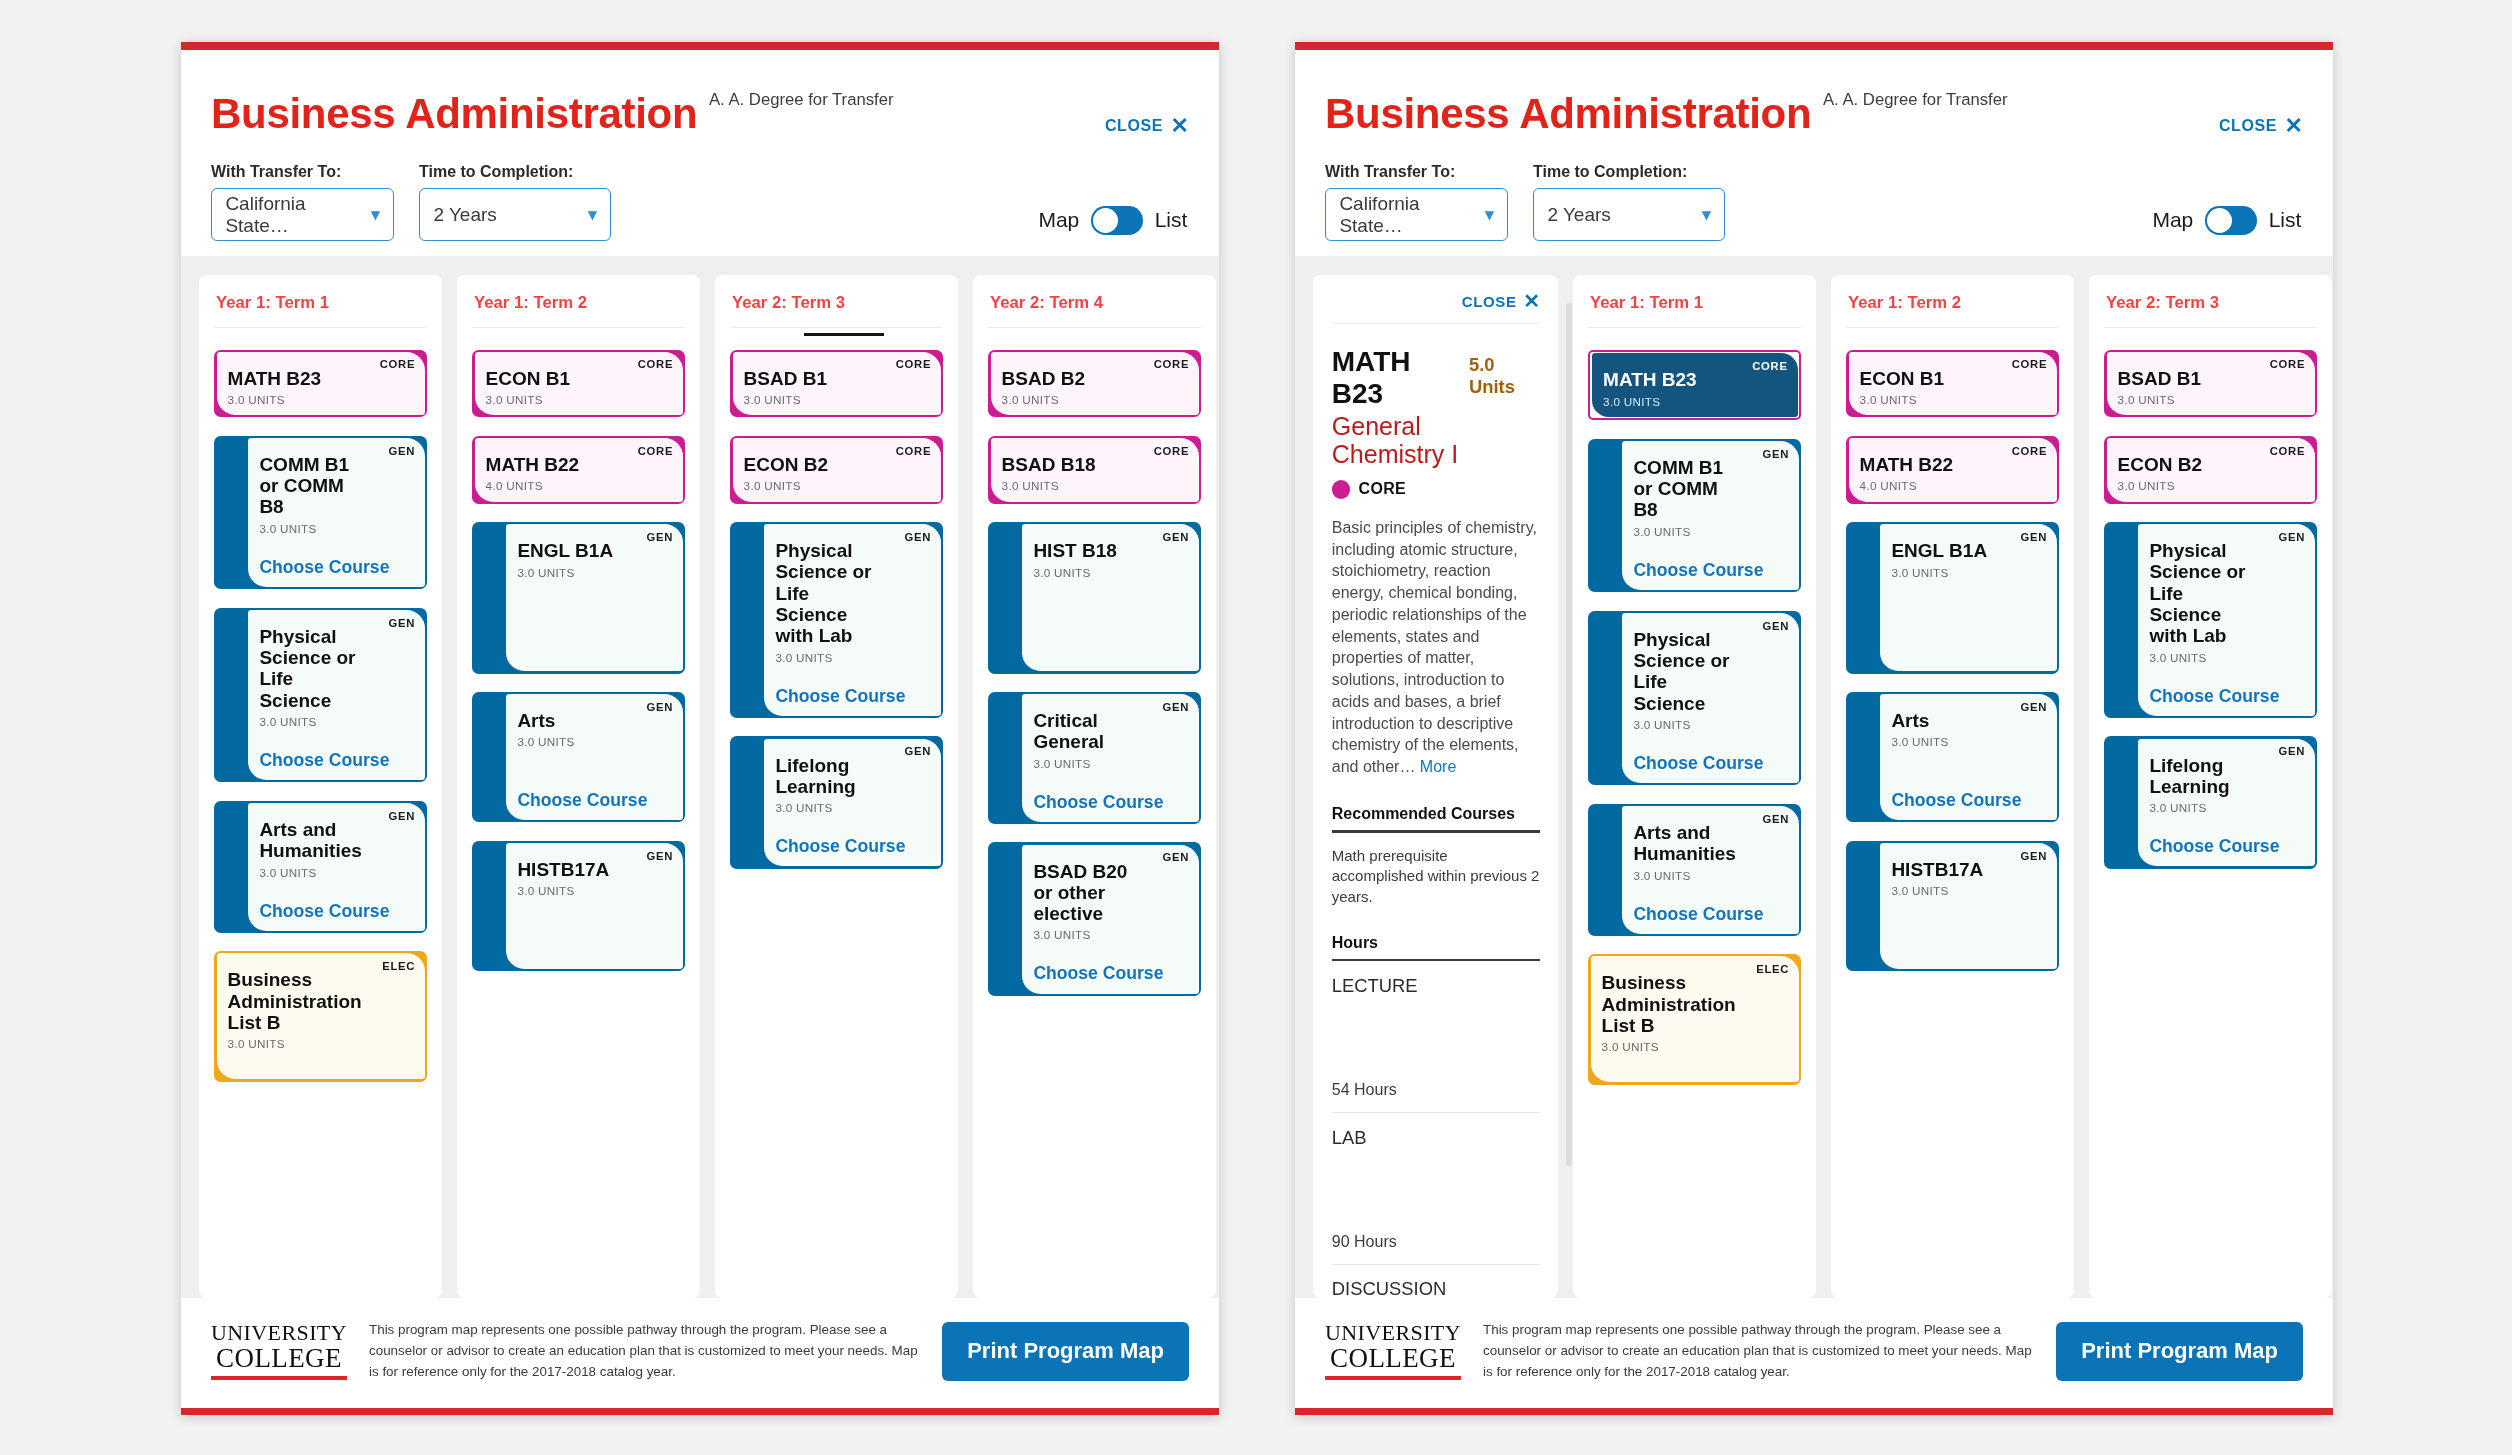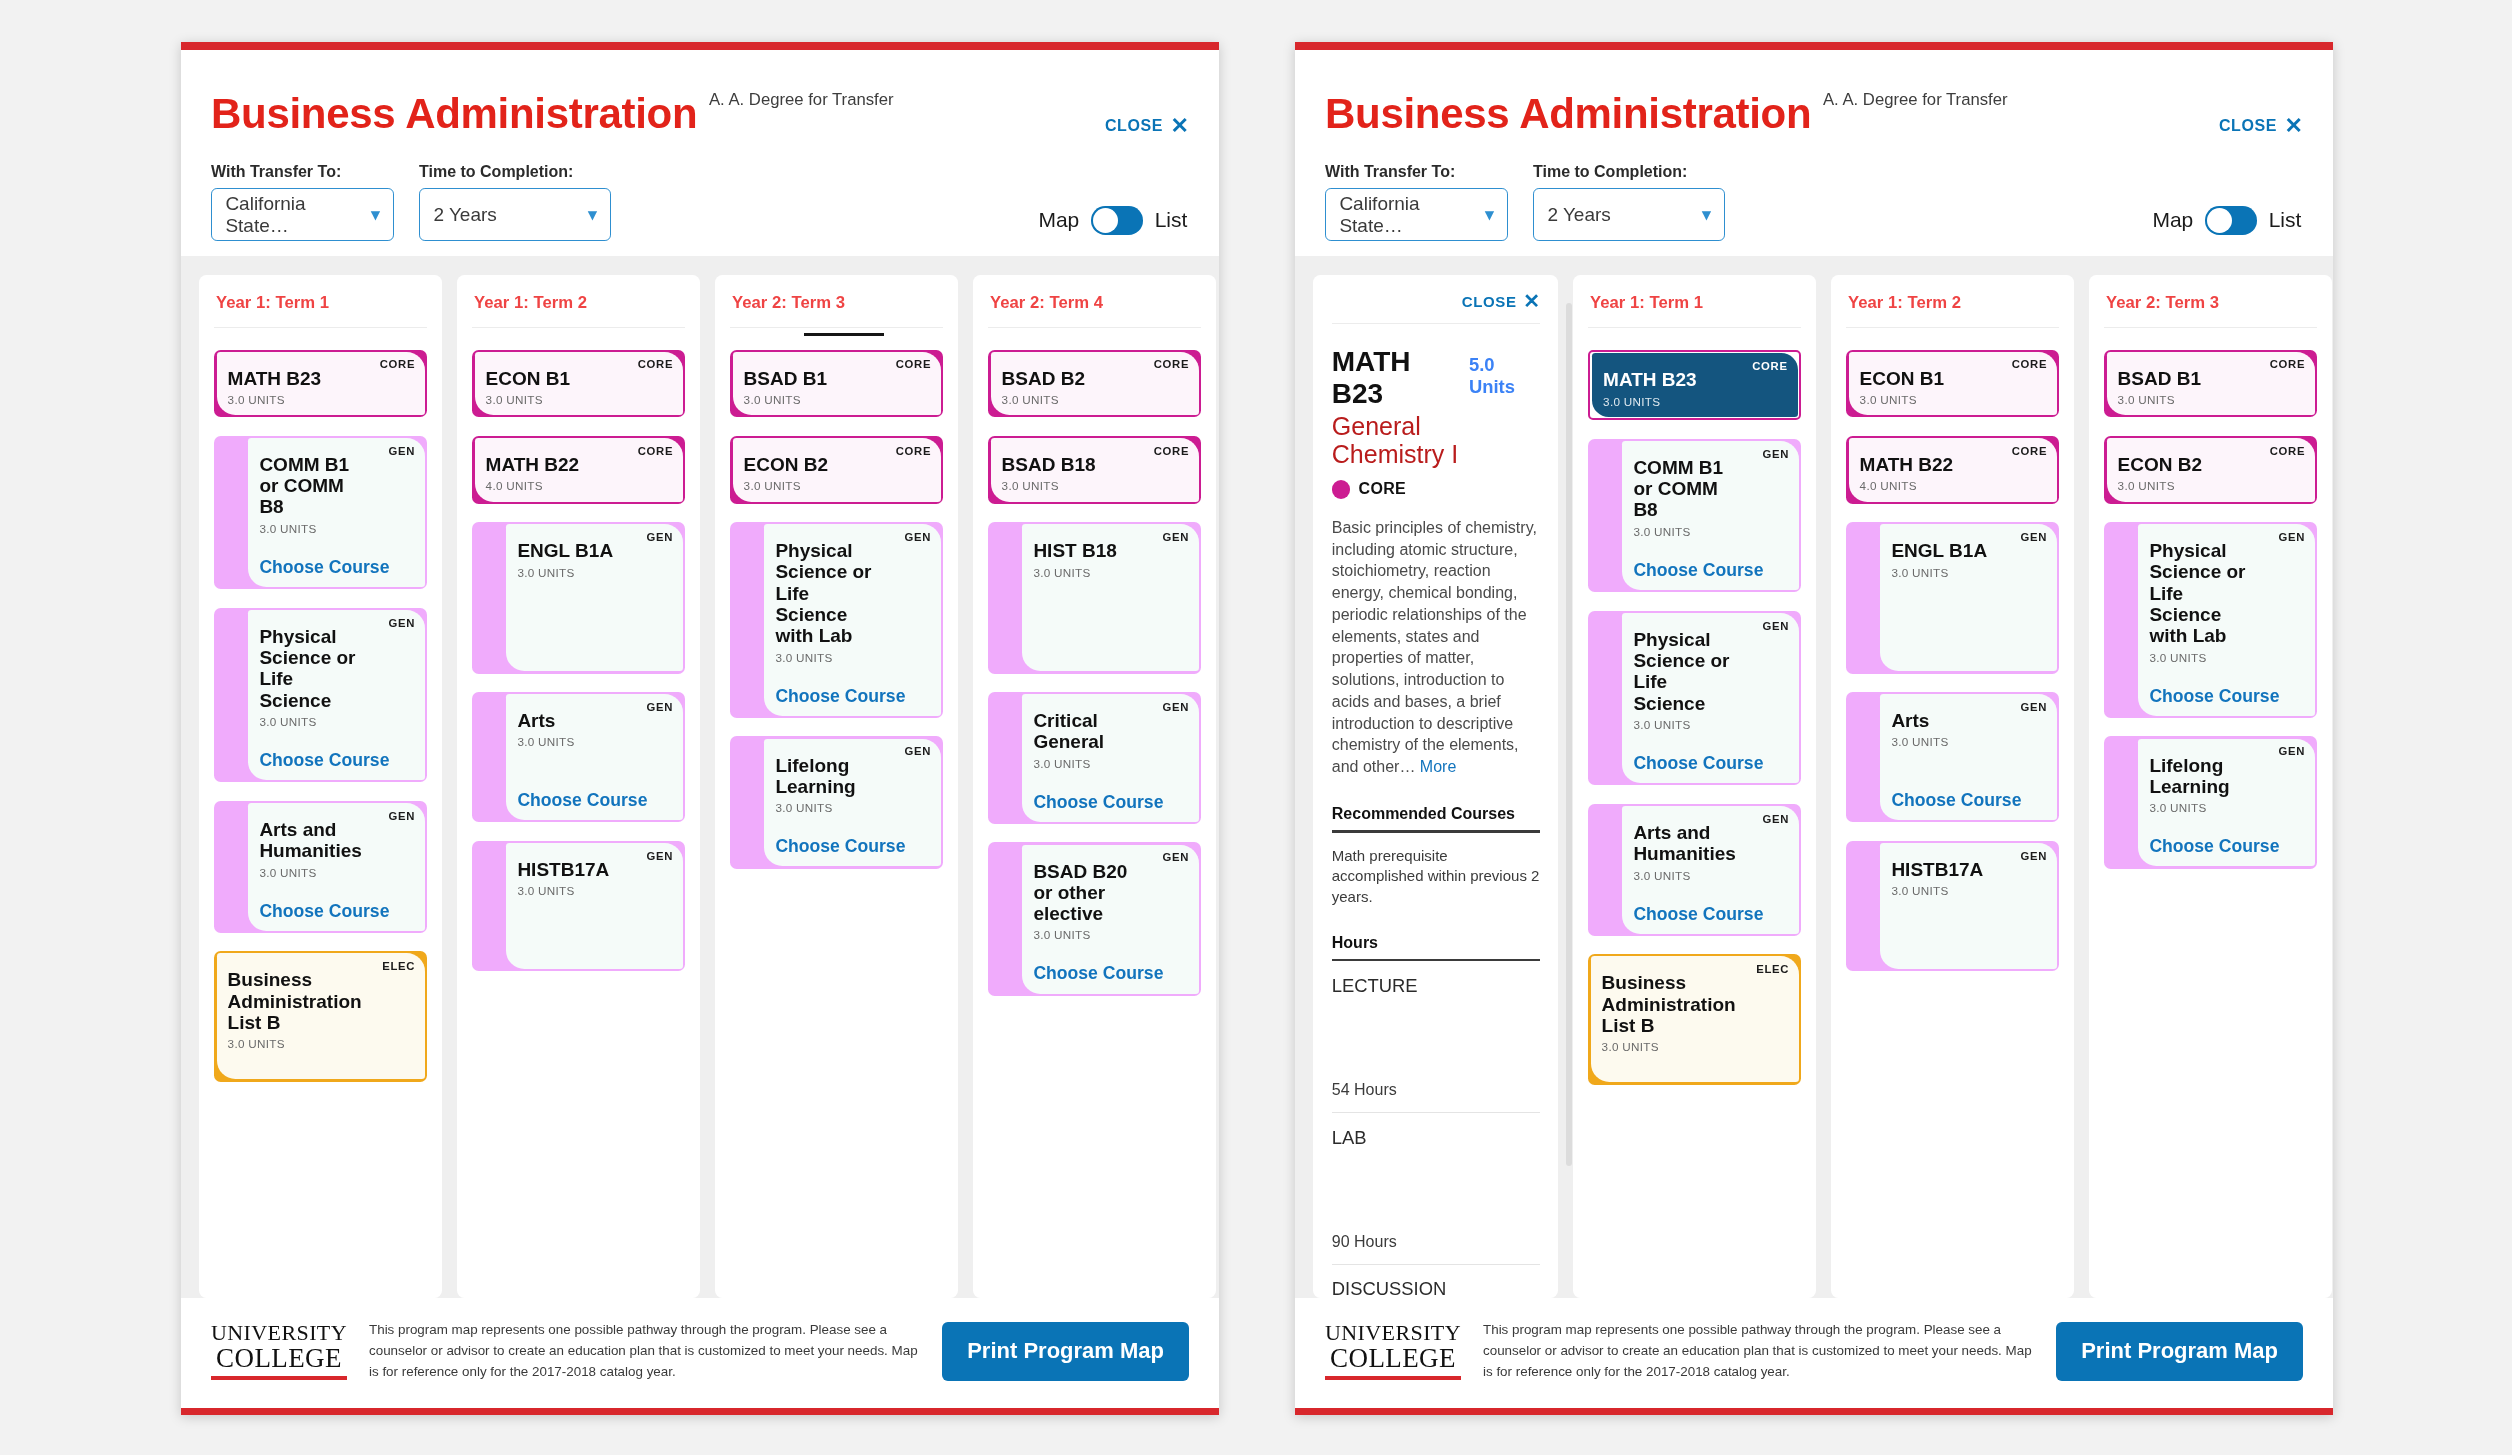--- a/index.html
+++ b/index.html
@@ -73,21 +73,21 @@
     position:absolute;top:6.7px;right:10px;font-size:11.3px;font-weight:bold;
     letter-spacing:0.7px;color:#1b1b1b;
   }
   .card .cname{font-size:19px;font-weight:bold;color:#111;line-height:1.12;padding-right:47px;margin-top:6.7px;}
   .card .cunits{font-size:11.7px;color:#6a6a6a;letter-spacing:0.3px;margin-top:4.2px;}
   .card .choose{margin-top:auto;padding-top:22px;font-size:17.6px;font-weight:bold;color:#1274bd;}
 
   
   .card.core{background:#cc1c92;}
   .card.core .inner{background:#fdf5fb;}
-  .card.gen{background:#f0abfc;padding-left:34px;}
+  .card.gen{background:#0369a1;padding-left:34px;}
   .card.gen .inner{background:#f5fbf9;}
   .card.elec{background:#f0a81b;}
   .card.elec .inner{background:#fdfaef;}
   .card.sel-core{background:#ffffff;border:2.2px solid #cc1c92;padding:1.7px;border-radius:5px;}
   .card.sel-core .inner{background:#14557f;border-radius:3.3px 16.7px 3.3px 16.7px;}
   .card.sel-core .cname,.card.sel-core .tag{color:#fff;}
   .card.sel-core .cunits{color:#dfe9ef;}
 
   .card.tall .inner{min-height:126px;}
   .card.tall2 .inner{min-height:147px;}
@@ -98,21 +98,21 @@
   
   .detail{
     width:245px;flex:0 0 245px;background:#fff;border-radius:7.5px;
     padding:0 18.4px 0 18.4px;box-sizing:border-box;position:relative;
   }
   .detail .dclose{display:flex;justify-content:flex-end;align-items:center;gap:6.7px;padding:16.7px 0 11.7px 0;border-bottom:1.3px solid #ececec;cursor:pointer;}
   .detail .dclose .ctxt{color:#0a74b6;font-weight:bold;font-size:15px;letter-spacing:0.6px;}
   .detail .dclose .cx{color:#0a74b6;font-weight:bold;font-size:20px;line-height:1;}
   .dttl{display:flex;align-items:baseline;gap:9.2px;margin-top:22px;}
   .dttl .dcode{font-size:28px;font-weight:bold;color:#111;}
-  .dttl .dunits{font-size:18.4px;font-weight:bold;color:#3b82f6;}
+  .dttl .dunits{font-size:18.4px;font-weight:bold;color:#a16207;}
   .dname{font-size:25px;color:#b91c1c;margin-top:3.3px;line-height:1.1;}
   .dbadge{display:flex;align-items:center;gap:8.4px;margin-top:11.7px;}
   .dbadge .dot{width:18.4px;height:18.4px;border-radius:50%;background:#cc1c92;}
   .dbadge .btxt{font-size:16px;font-weight:bold;color:#111;letter-spacing:0.3px;}
   .ddesc{font-size:16px;color:#4a4a4a;line-height:1.36;margin-top:18.4px;}
   .ddesc .more{color:#1274bd;}
   .sect{margin-top:27px;}
   .sect .sh{font-size:16px;font-weight:bold;color:#111;}
   .sect .rule{height:2.2px;background:#3b3b3b;margin-top:7.5px;}
   .prow{display:flex;padding:12.6px 0 12.6px 0;border-bottom:1.2px solid #e4e4e4;}

